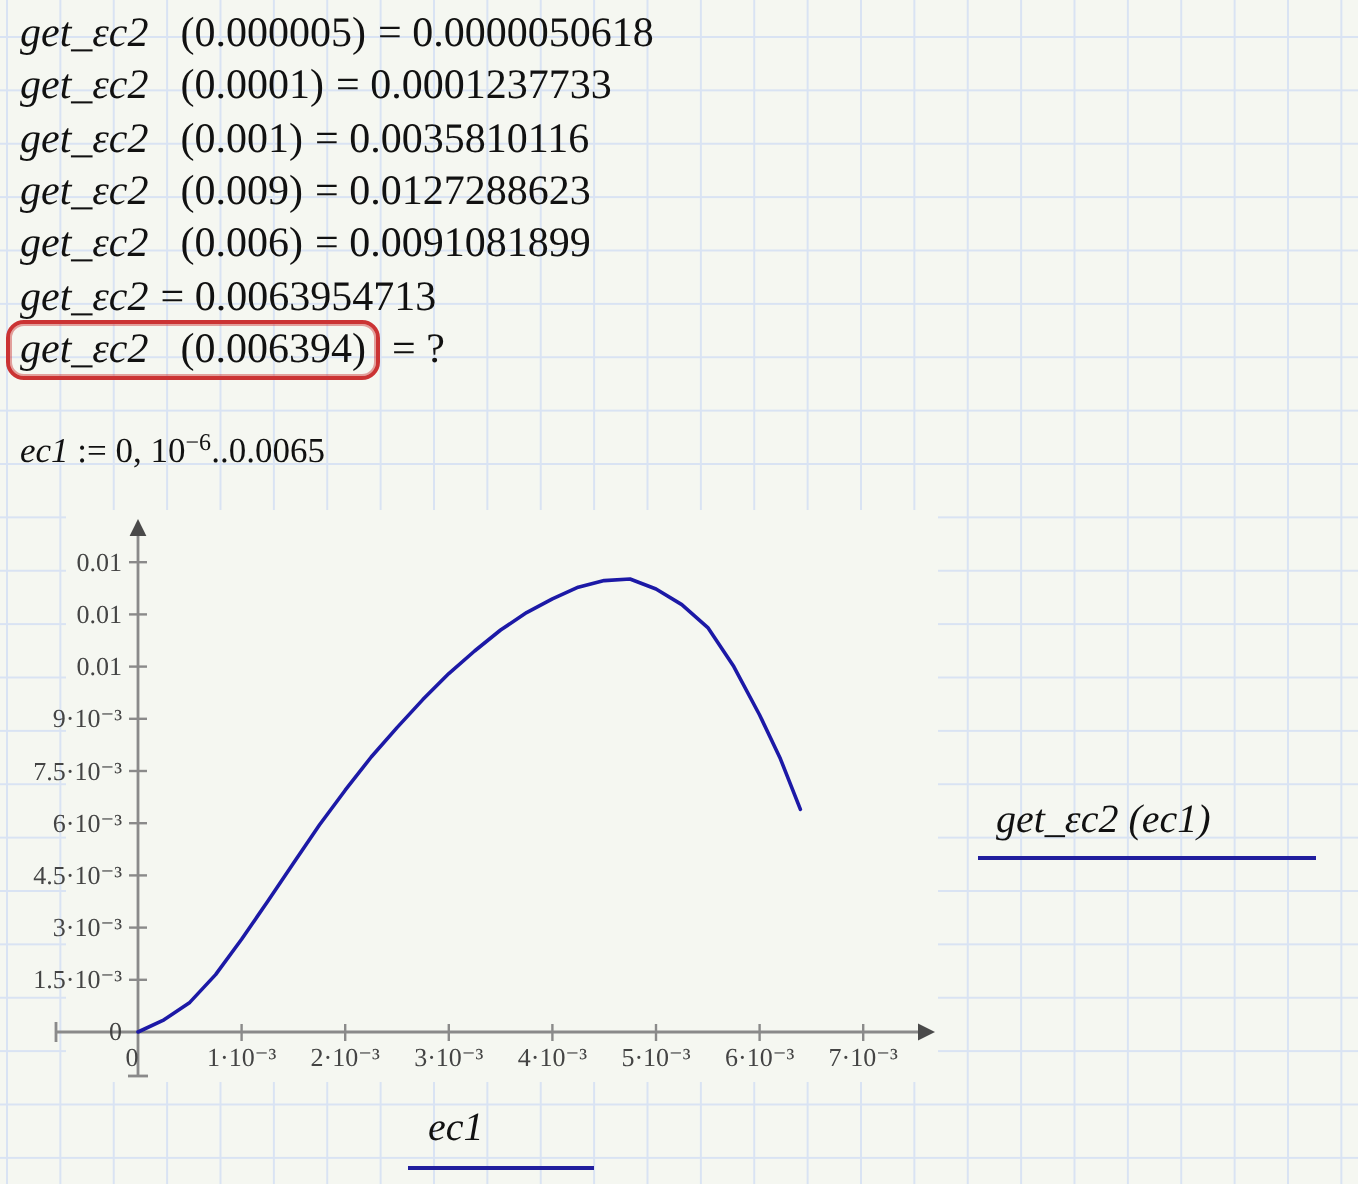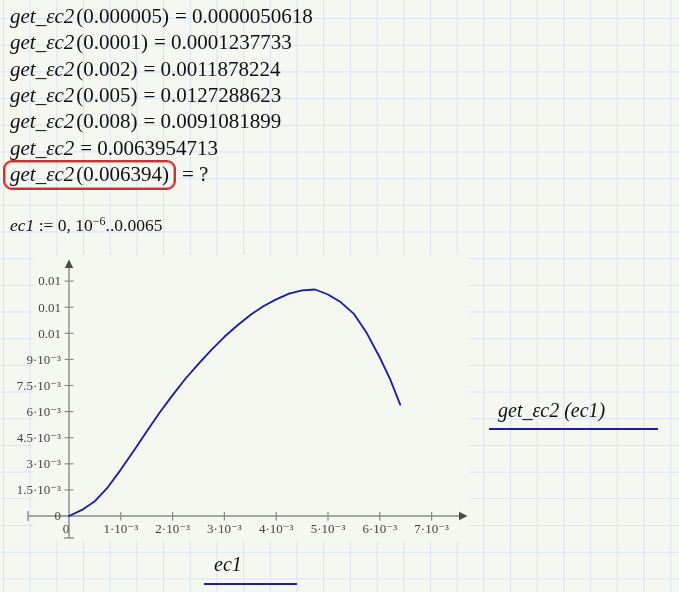--- a/index.html
+++ b/index.html
@@ -19,21 +19,21 @@
   .math-block{
     position:absolute;left:10px;top:3px;
   }
   .math-line{
     height:26.45px;
     display:flex;align-items:center;
     font-size:21px;
     white-space:pre;
   }
   .fn{font-style:italic;}
-  .arg{font-style:normal;margin-left:2px;}
+  .arg{font-style:normal;margin-left:16px;}
   .rhs{font-style:normal;margin-left:6px;}
   .boxed{
     display:inline-flex;align-items:center;
     border:2px solid #cb3333;
     box-shadow:inset 0 0 0 1px rgba(203,51,51,.45);
     border-radius:9px;
     padding:0 5px 1px 5px;
     margin-left:-7px;
   }
   .def-line{
@@ -53,23 +53,23 @@
   #x-var-label{left:204px;top:553px;width:83px;padding:0 0 7px 10px;}
 </style>
 </head>
 <body>
 
 <div id="page">
 
   <div class="math-block">
     <div class="math-line"><span class="fn">get_εc2</span><span class="arg">(0.000005)</span><span class="rhs">= 0.0000050618</span></div>
     <div class="math-line"><span class="fn">get_εc2</span><span class="arg">(0.0001)</span><span class="rhs">= 0.0001237733</span></div>
-    <div class="math-line"><span class="fn">get_εc2</span><span class="arg">(0.002)</span><span class="rhs">= 0.0011878224</span></div>
-    <div class="math-line"><span class="fn">get_εc2</span><span class="arg">(0.005)</span><span class="rhs">= 0.0127288623</span></div>
-    <div class="math-line"><span class="fn">get_εc2</span><span class="arg">(0.008)</span><span class="rhs">= 0.0091081899</span></div>
+    <div class="math-line"><span class="fn">get_εc2</span><span class="arg">(0.001)</span><span class="rhs">= 0.0035810116</span></div>
+    <div class="math-line"><span class="fn">get_εc2</span><span class="arg">(0.009)</span><span class="rhs">= 0.0127288623</span></div>
+    <div class="math-line"><span class="fn">get_εc2</span><span class="arg">(0.006)</span><span class="rhs">= 0.0091081899</span></div>
     <div class="math-line"><span class="fn">get_εc2</span><span class="rhs">= 0.0063954713</span></div>
     <div class="math-line"><span class="boxed"><span class="fn">get_εc2</span><span class="arg">(0.006394)</span></span><span class="rhs">= ?</span></div>
   </div>
 
   <div class="def-line"><span class="var">ec1</span><span> := 0, 10</span><span class="sup">−6</span><span>..0.0065</span></div>
 
   <svg id="plot-svg" width="679" height="592">
       <rect x="33" y="255" width="436" height="286" fill="#f5f7f1"></rect>
       <line x1="28" y1="516" x2="459" y2="516" stroke="#8a8a8a" stroke-width="1.4"></line>
       <line x1="69" y1="538" x2="69" y2="267" stroke="#8a8a8a" stroke-width="1.4"></line>

